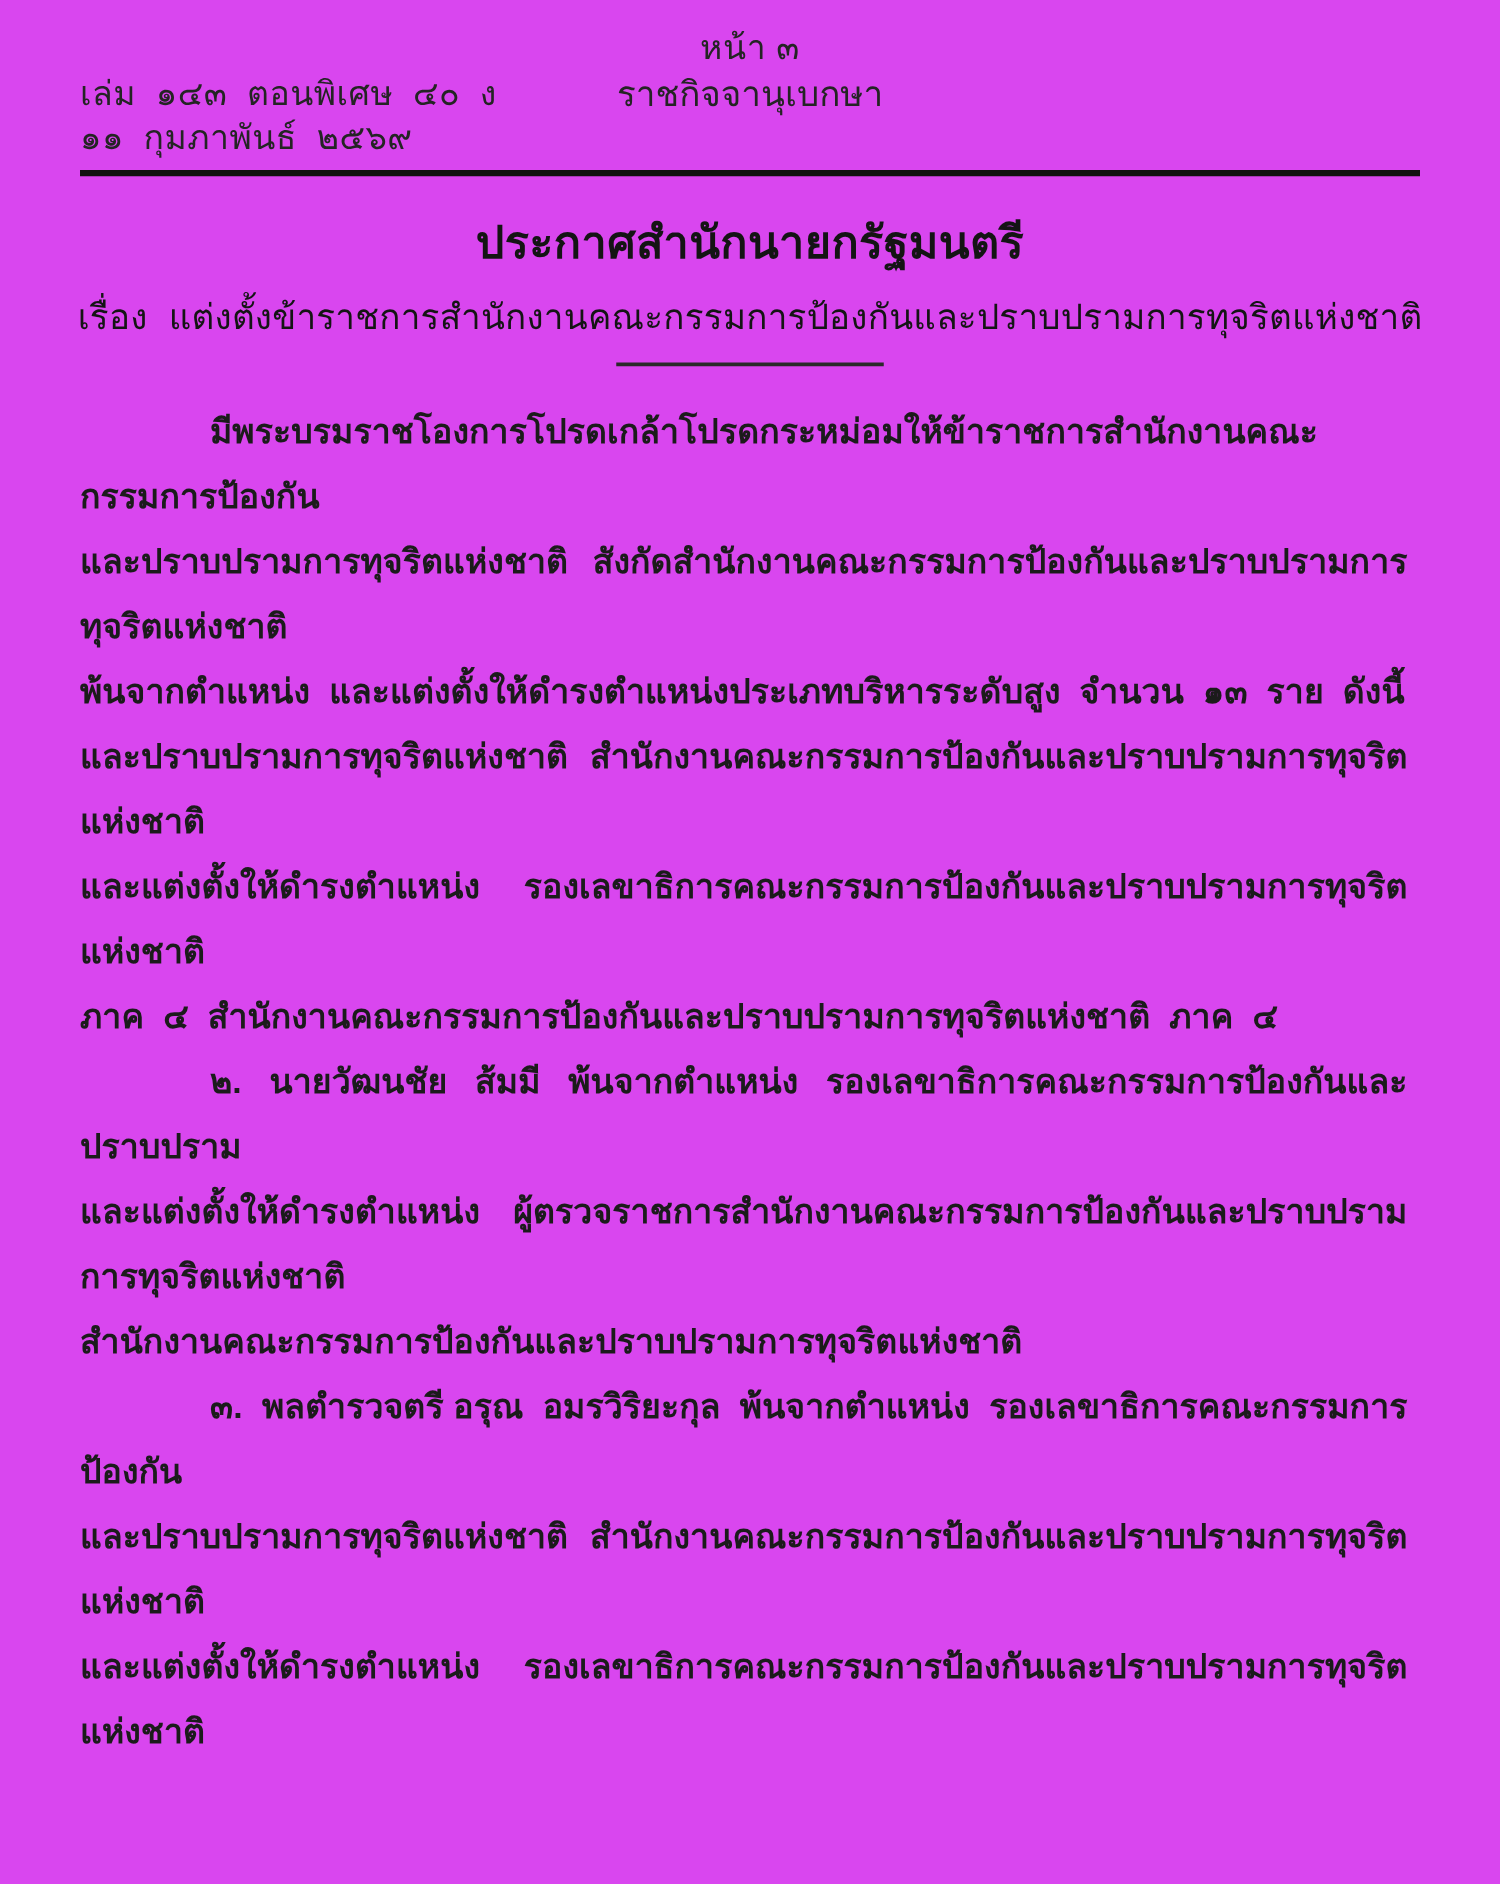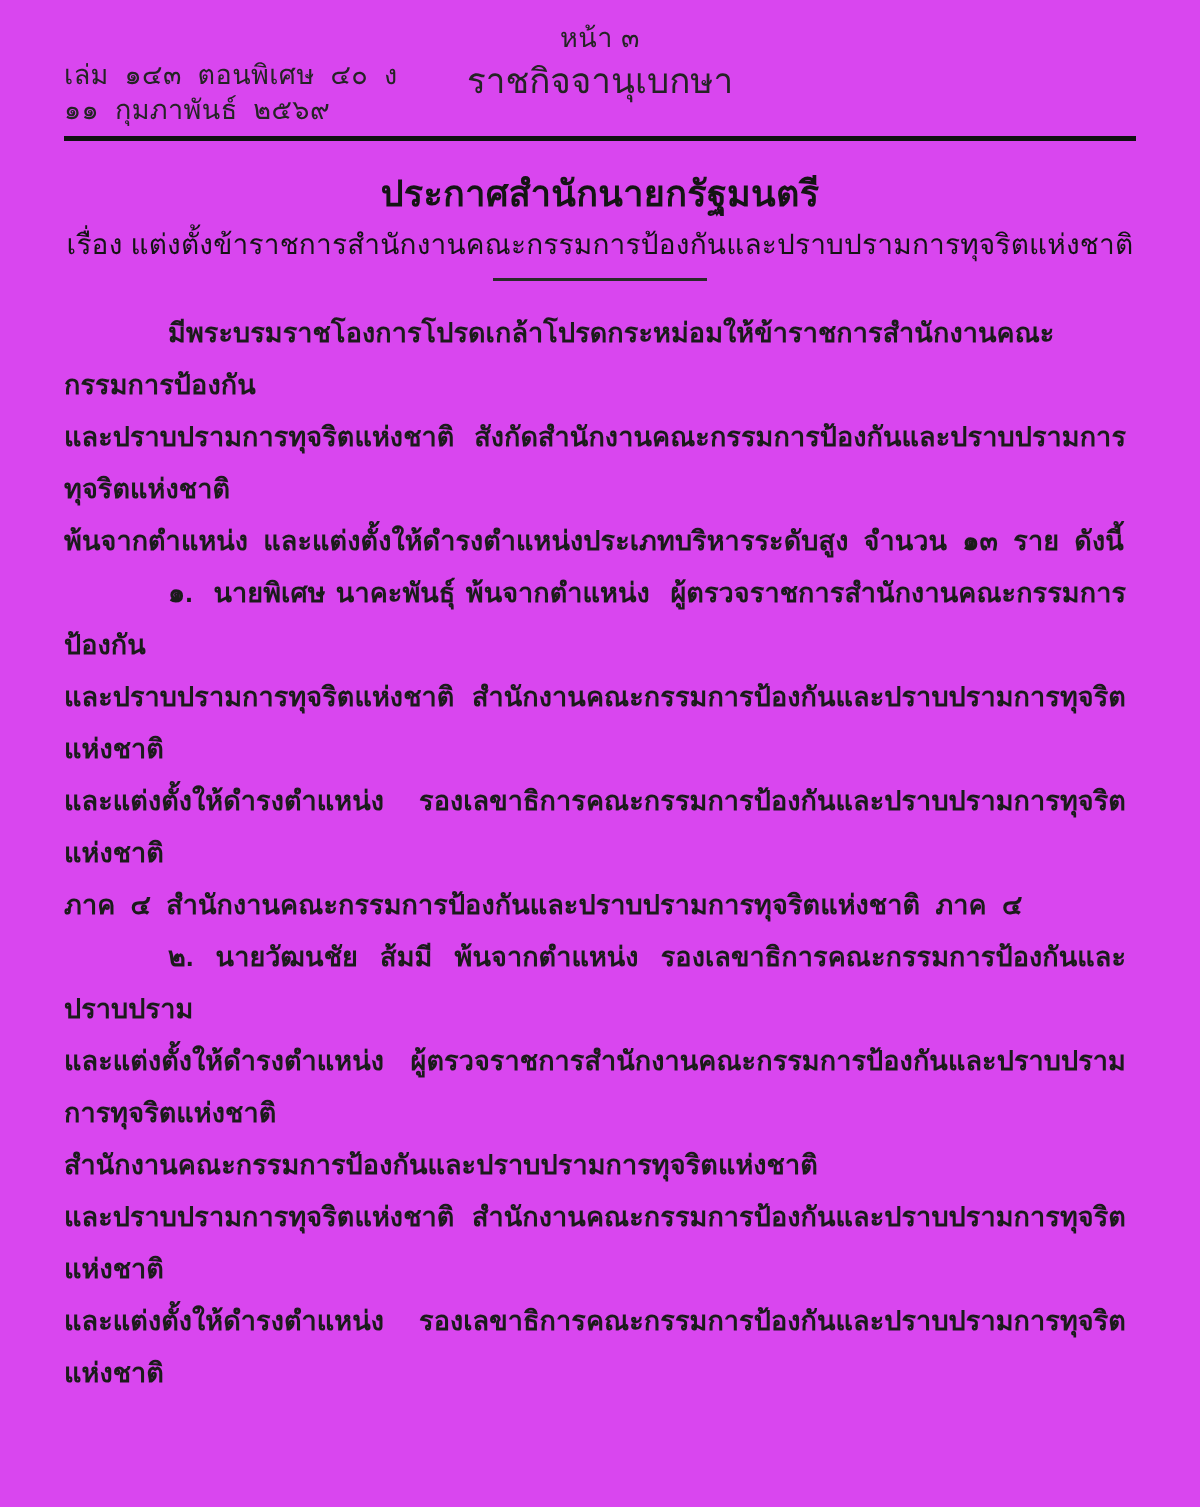--- a/index.html
+++ b/index.html
@@ -52,21 +52,21 @@
     white-space: pre;
     flex: 0 0 auto;
   }
   .masthead-left { letter-spacing: 0.4px; }
   .masthead-right { letter-spacing: 0.4px; padding-right: 8px; }
   .masthead-center {
     position: absolute;
     left: 0;
     right: 0;
     text-align: center;
-    font-size: 35px;
+    font-size: 28px;
     pointer-events: none;
   }
   .masthead-center-inner { display: inline-block; }
 
   .rule-main {
     margin: 8px 64px 0 64px;
     border: 0;
     border-top: 5px solid #111111;
     height: 0;
   }
@@ -79,23 +79,24 @@
   .doc-title {
     font-size: 36px;
     line-height: 1.3;
     letter-spacing: 0.3px;
     color: #141414;
     font-weight: bold;
   }
   .doc-subtitle {
     font-size: 28px;
     line-height: 1.35;
-    margin-top: 8px;
+    margin-top: 20px;
     letter-spacing: 0.2px;
     color: #141414;
+    font-family: Liberation Mono, monospace;
   }
   .rule-sub {
     width: 214px;
     margin: 14px auto 0 auto;
     border: 0;
     border-top: 3px solid #2a2a2a;
     height: 0;
   }
 
   
@@ -153,32 +154,32 @@
 
   <div class="body-content">
 
     <p class="para">
       <span class="line justify"><span class="indent"></span><span>มีพระบรมราชโองการโปรดเกล้าโปรดกระหม่อมให้ข้าราชการสำนักงานคณะกรรมการป้องกัน</span></span>
       <span class="line justify">และปราบปรามการทุจริตแห่งชาติ  สังกัดสำนักงานคณะกรรมการป้องกันและปราบปรามการทุจริตแห่งชาติ</span>
       <span class="line">พ้นจากตำแหน่ง  และแต่งตั้งให้ดำรงตำแหน่งประเภทบริหารระดับสูง  จำนวน  ๑๓  ราย  ดังนี้</span>
     </p>
 
     <p class="para">
-      <span class="line justify"><span class="indent"></span><span>๑.  นายพิเศษ นาคะพันธุ์ พ้นจากตำแหน่ง  ผู้ตรวจราชการสำนักงานคณะกรรมการป้องกัน</span></span>
       <span class="line justify">และปราบปรามการทุจริตแห่งชาติ  สำนักงานคณะกรรมการป้องกันและปราบปรามการทุจริตแห่งชาติ</span>
       <span class="line justify">และแต่งตั้งให้ดำรงตำแหน่ง  รองเลขาธิการคณะกรรมการป้องกันและปราบปรามการทุจริตแห่งชาติ</span>
       <span class="line">ภาค  ๔  สำนักงานคณะกรรมการป้องกันและปราบปรามการทุจริตแห่งชาติ  ภาค  ๔</span>
     </p>
 
     <p class="para">
       <span class="line justify"><span class="indent"></span><span>๒.  นายวัฒนชัย  ส้มมี  พ้นจากตำแหน่ง  รองเลขาธิการคณะกรรมการป้องกันและปราบปราม</span></span>
       <span class="line justify">และแต่งตั้งให้ดำรงตำแหน่ง  ผู้ตรวจราชการสำนักงานคณะกรรมการป้องกันและปราบปรามการทุจริตแห่งชาติ</span>
       <span class="line">สำนักงานคณะกรรมการป้องกันและปราบปรามการทุจริตแห่งชาติ</span>
     </p>
 
     <p class="para">
+      <span class="line justify"><span class="indent"></span><span>๓.  พลตำรวจตรี อรุณ  อมรวิริยะกุล  พ้นจากตำแหน่ง  รองเลขาธิการคณะกรรมการป้องกัน</span></span>
       <span class="line justify">และปราบปรามการทุจริตแห่งชาติ  สำนักงานคณะกรรมการป้องกันและปราบปรามการทุจริตแห่งชาติ</span>
       <span class="line justify">และแต่งตั้งให้ดำรงตำแหน่ง  รองเลขาธิการคณะกรรมการป้องกันและปราบปรามการทุจริตแห่งชาติ</span>
 
     </p>
 
   </div>
 </div>
 
 </body></html>

